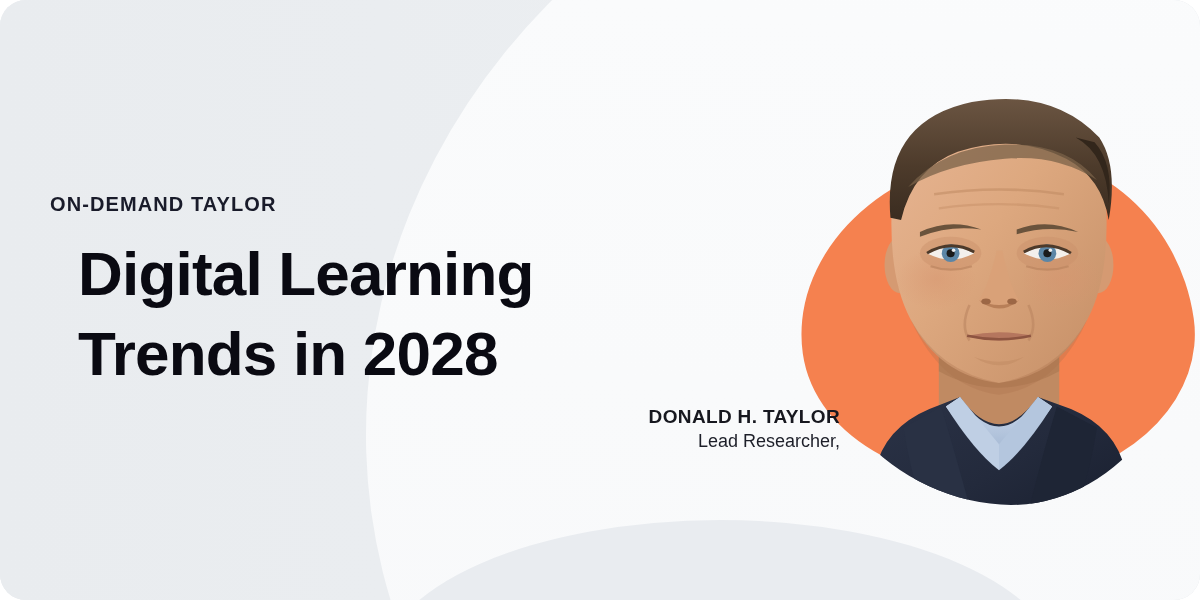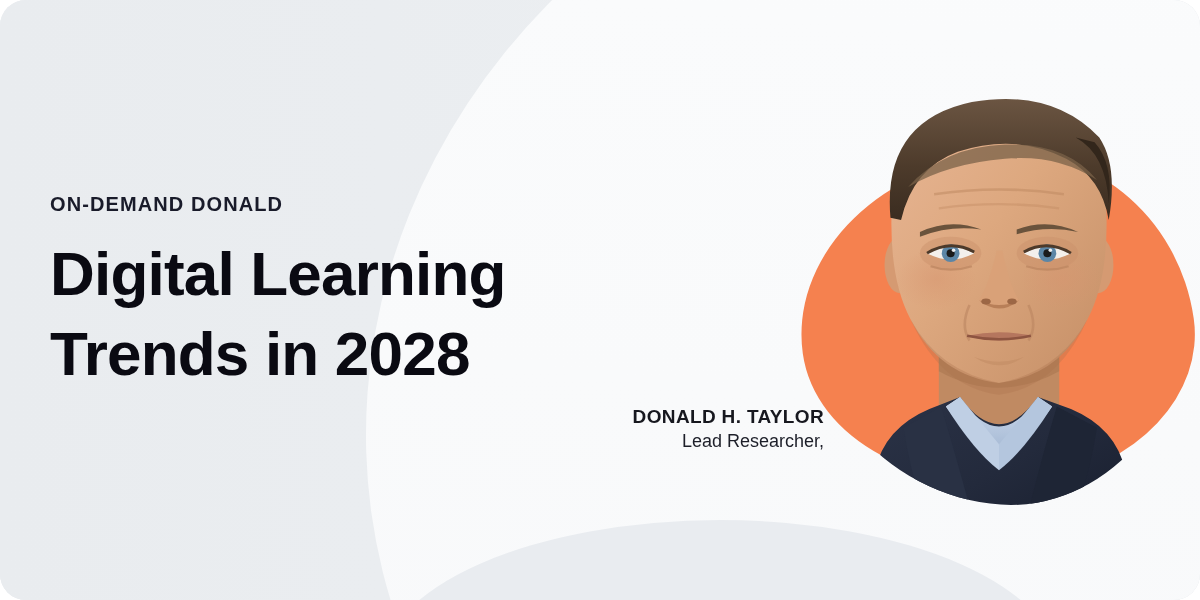--- a/index.html
+++ b/index.html
@@ -98,26 +98,26 @@
     position: absolute;
     left: 50px;
     top: 234px;
     font-size: 62px;
     line-height: 80px;
     font-weight: 700;
     letter-spacing: -0.8px;
     color: #0a0a12;
     white-space: nowrap;
   }
-  .headline span { display: block; }
+  .headline span { display: block; margin-left: 28px; }
 
   
   .speaker {
     position: absolute;
-    right: 376px;
+    right: 360px;
     top: 405px;
     text-align: right;
     color: #17181f;
   }
   .speaker-name {
     font-size: 19px;
     font-weight: 700;
     letter-spacing: 0.35px;
     line-height: 24px;
     white-space: nowrap;
@@ -237,21 +237,21 @@
         <path d="M174 238 Q201 232 228 238 Q201 246 174 238 Z" fill="#b5765e"></path>
         <path d="M174 238 Q201 244 228 238" stroke="#8d5440" stroke-width="2" fill="none"></path>
 
         <path d="M180 256 Q201 264 222 256 Q201 270 180 256 Z" fill="#c08a62" opacity="0.5"></path>
 
         <path d="M126 224 Q150 268 201 278 Q252 268 276 224 Q250 282 201 288 Q152 282 126 224 Z" fill="#a9714c" opacity="0.3"></path>
       </svg>
     </div>
   </div>
 
-  <div class="eyebrow">ON-DEMAND DONALD</div>
+  <div class="eyebrow">ON-DEMAND TAYLOR</div>
 
   <div class="headline">
     <span>Digital Learning</span>
     <span>Trends in 2028</span>
   </div>
 
   <div class="speaker">
     <div class="speaker-name">DONALD H. TAYLOR</div>
     <div class="speaker-role">Lead Researcher,</div>
   </div>

